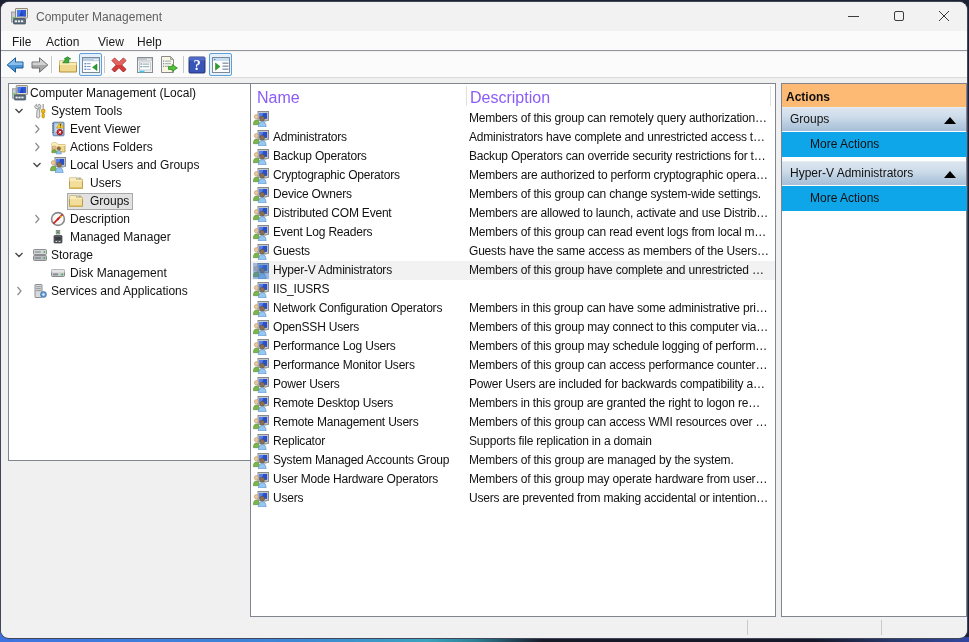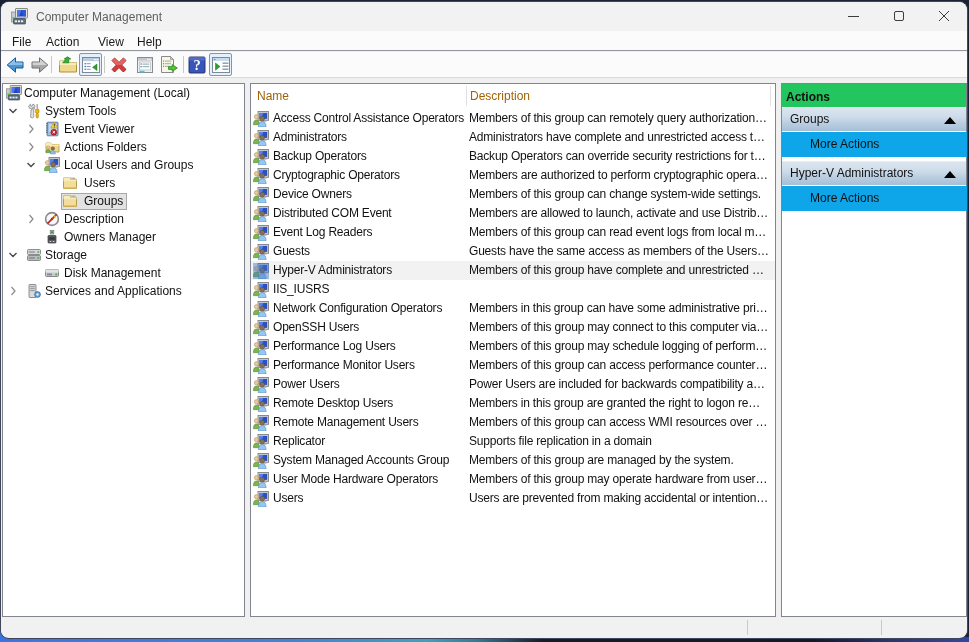--- a/index.html
+++ b/index.html
@@ -15,38 +15,38 @@
 
 #menubar{position:absolute;left:0;top:29px;width:100%;height:20px;background:#fbfbfb;border-bottom:1px solid #94969e}
 .mitem{position:absolute;top:4px;font-size:12px;color:#1a1a1a}
 
 #toolbar{position:absolute;left:0;top:50px;width:100%;height:26px;background:#fbfbfb;border-bottom:1px solid #dadada}
 .tico{position:absolute;top:3px;width:20px;height:20px}
 .tbtn{position:absolute;top:1px;width:23px;height:23px;border:1px solid #5ea0dc;background:#e6f0fa;border-radius:2px}
 .tsep{position:absolute;top:4px;width:1px;height:17px;background:#c8c8c8}
 
 .panel{position:absolute;background:#fff;border:1px solid #80858f}
-#lpanel{left:1px;top:81px;width:243px;height:534px}
+#lpanel{left:7px;top:81px;width:243px;height:378px}
 #mpanel{left:249px;top:81px;width:526px;height:534px}
 #apanel{left:780px;top:81px;width:186px;height:534px;background:#fff}
 
 .trow{position:relative;height:18px;white-space:nowrap}
 .trow .lbl{position:absolute;top:2px;font-size:12px}
 .trow svg.tic{position:absolute;top:1px}
 .chev{position:absolute;top:4px;width:10px;height:10px}
 
 #lhdr{position:absolute;left:0;top:0;width:100%;height:24px;background:#fff}
-#lhdr .htxt{position:absolute;top:5px;font-size:12px;color:#a16207}
+#lhdr .htxt{position:absolute;top:5px;font-size:16px;color:#8b5cf6}
 .hsep{position:absolute;top:2px;width:1px;height:20px;background:#e0e0e0}
 .lrow{position:absolute;left:0;width:524px;height:19px;white-space:nowrap}
 .lrow .nm{position:absolute;left:22px;top:2px;font-size:12px;letter-spacing:-0.2px}
 .lrow .ds{position:absolute;left:218px;top:2px;width:300px;font-size:12px;letter-spacing:-0.2px;overflow:hidden;text-overflow:ellipsis;white-space:nowrap}
 .lrow svg{position:absolute;left:2px;top:2px}
 
-#ahdr{position:absolute;left:0;top:0;width:100%;height:37px;border-bottom:1px solid #15803d;background:#22c55e}
+#ahdr{position:absolute;left:0;top:0;width:100%;height:37px;border-bottom:1px solid #15803d;background:#fdba74}
 #ahdr span{position:absolute;left:4px;top:6px;font-weight:bold;font-size:12px}
 .abar{position:absolute;left:0;width:184px;height:24px;background:linear-gradient(180deg,#dbe5ef 0%,#cddcea 40%,#bacee1 65%,#a6bfd7 100%);border-top:1px solid #e4ecf4}
 .abar span{position:absolute;left:8px;top:4px;font-size:12px}
 .abar .tri{position:absolute;right:10px;top:9px;width:0;height:0;border-left:6px solid transparent;border-right:6px solid transparent;border-bottom:7px solid #000}
 .amore{position:absolute;left:0;width:219px;height:25px;background:#0ea5e9}
 .amore span{position:absolute;left:28px;top:5px;font-size:12px}
 .amore .tri{position:absolute;right:11px;top:7px;width:0;height:0;border-top:5px solid transparent;border-bottom:5px solid transparent;border-left:7px solid #000}
 
 #status{position:absolute;left:0;top:616px;width:100%;height:19px;background:#f1f1f1}
 .ssep{position:absolute;top:2px;width:1px;height:15px;background:#c9c9c9}
@@ -323,21 +323,21 @@
           </svg>
           <svg class="tic" style="left:41px" width="16" height="16" viewBox="0 0 16 16">
             <use href="#i-perf"></use>
           </svg>
           <span class="lbl" style="left:61px">Description</span>
         </div>
     <div class="trow">
           <svg class="tic" style="left:41px" width="16" height="16" viewBox="0 0 16 16">
             <use href="#i-dev"></use>
           </svg>
-          <span class="lbl" style="left:61px">Owners Manager</span>
+          <span class="lbl" style="left:61px">Managed Manager</span>
         </div>
     <div class="trow">
           <svg class="chev" style="left:5px" viewBox="0 0 10 10">
             <path d="M1.5,3 L5,6.5 L8.5,3" stroke="#444" stroke-width="1.3" fill="none"></path>
           </svg>
           <svg class="tic" style="left:23px" width="16" height="16" viewBox="0 0 16 16">
             <use href="#i-stor"></use>
           </svg>
           <span class="lbl" style="left:42px">Storage</span>
         </div>
@@ -362,21 +362,20 @@
     <div id="lhdr">
       <span class="htxt" style="left:6px">Name</span>
       <span class="htxt" style="left:219px">Description</span>
       <div class="hsep" style="left:215px"></div>
       <div class="hsep" style="left:519px"></div>
     </div>
       <div class="lrow" style="top:25px">
         <svg width="16" height="16" viewBox="0 0 16 16">
           <use href="#i-grp"></use>
         </svg>
-        <span class="nm">Access Control Assistance Operators</span>
         <span class="ds">Members of this group can remotely query authorization attributes and permissions for resources on this computer</span>
       </div>
       <div class="lrow" style="top:44px">
         <svg width="16" height="16" viewBox="0 0 16 16">
           <use href="#i-grp"></use>
         </svg>
         <span class="nm">Administrators</span>
         <span class="ds">Administrators have complete and unrestricted access to the computer/domain</span>
       </div>
       <div class="lrow" style="top:63px">

